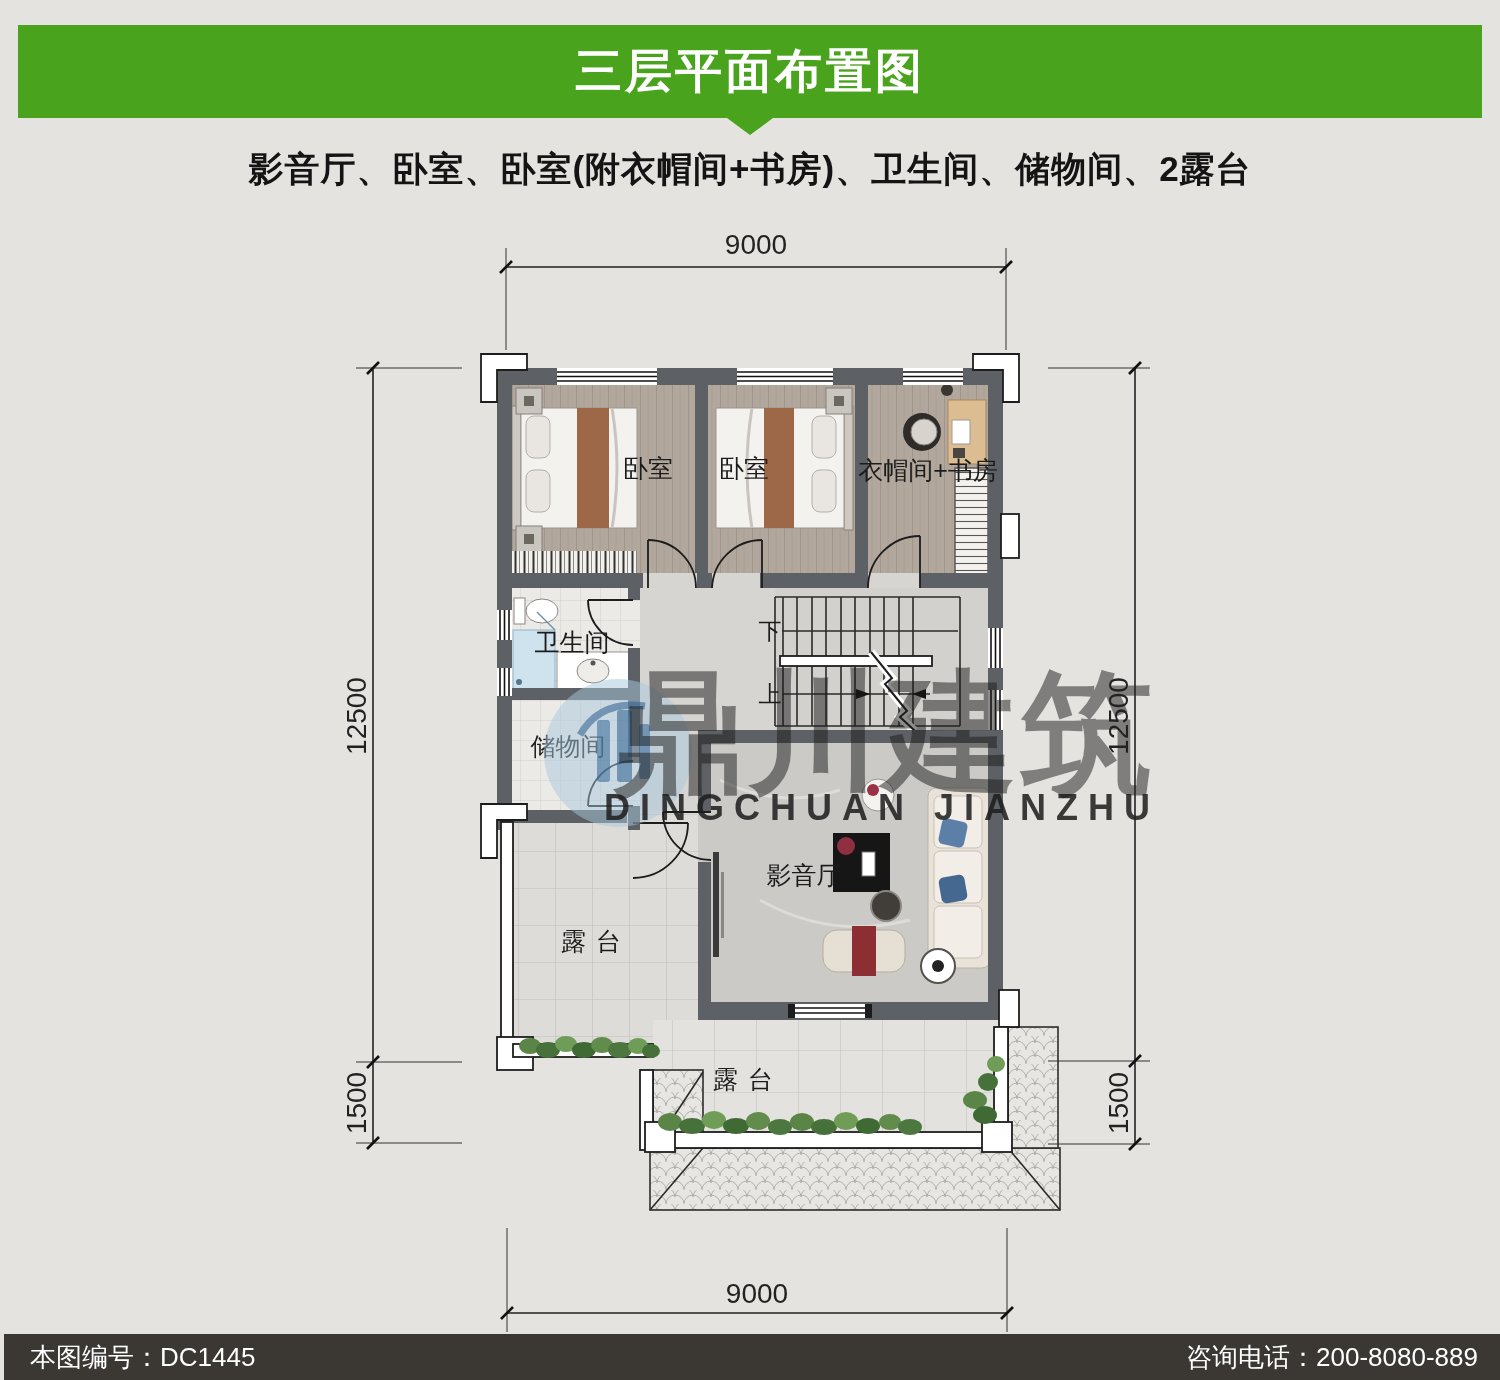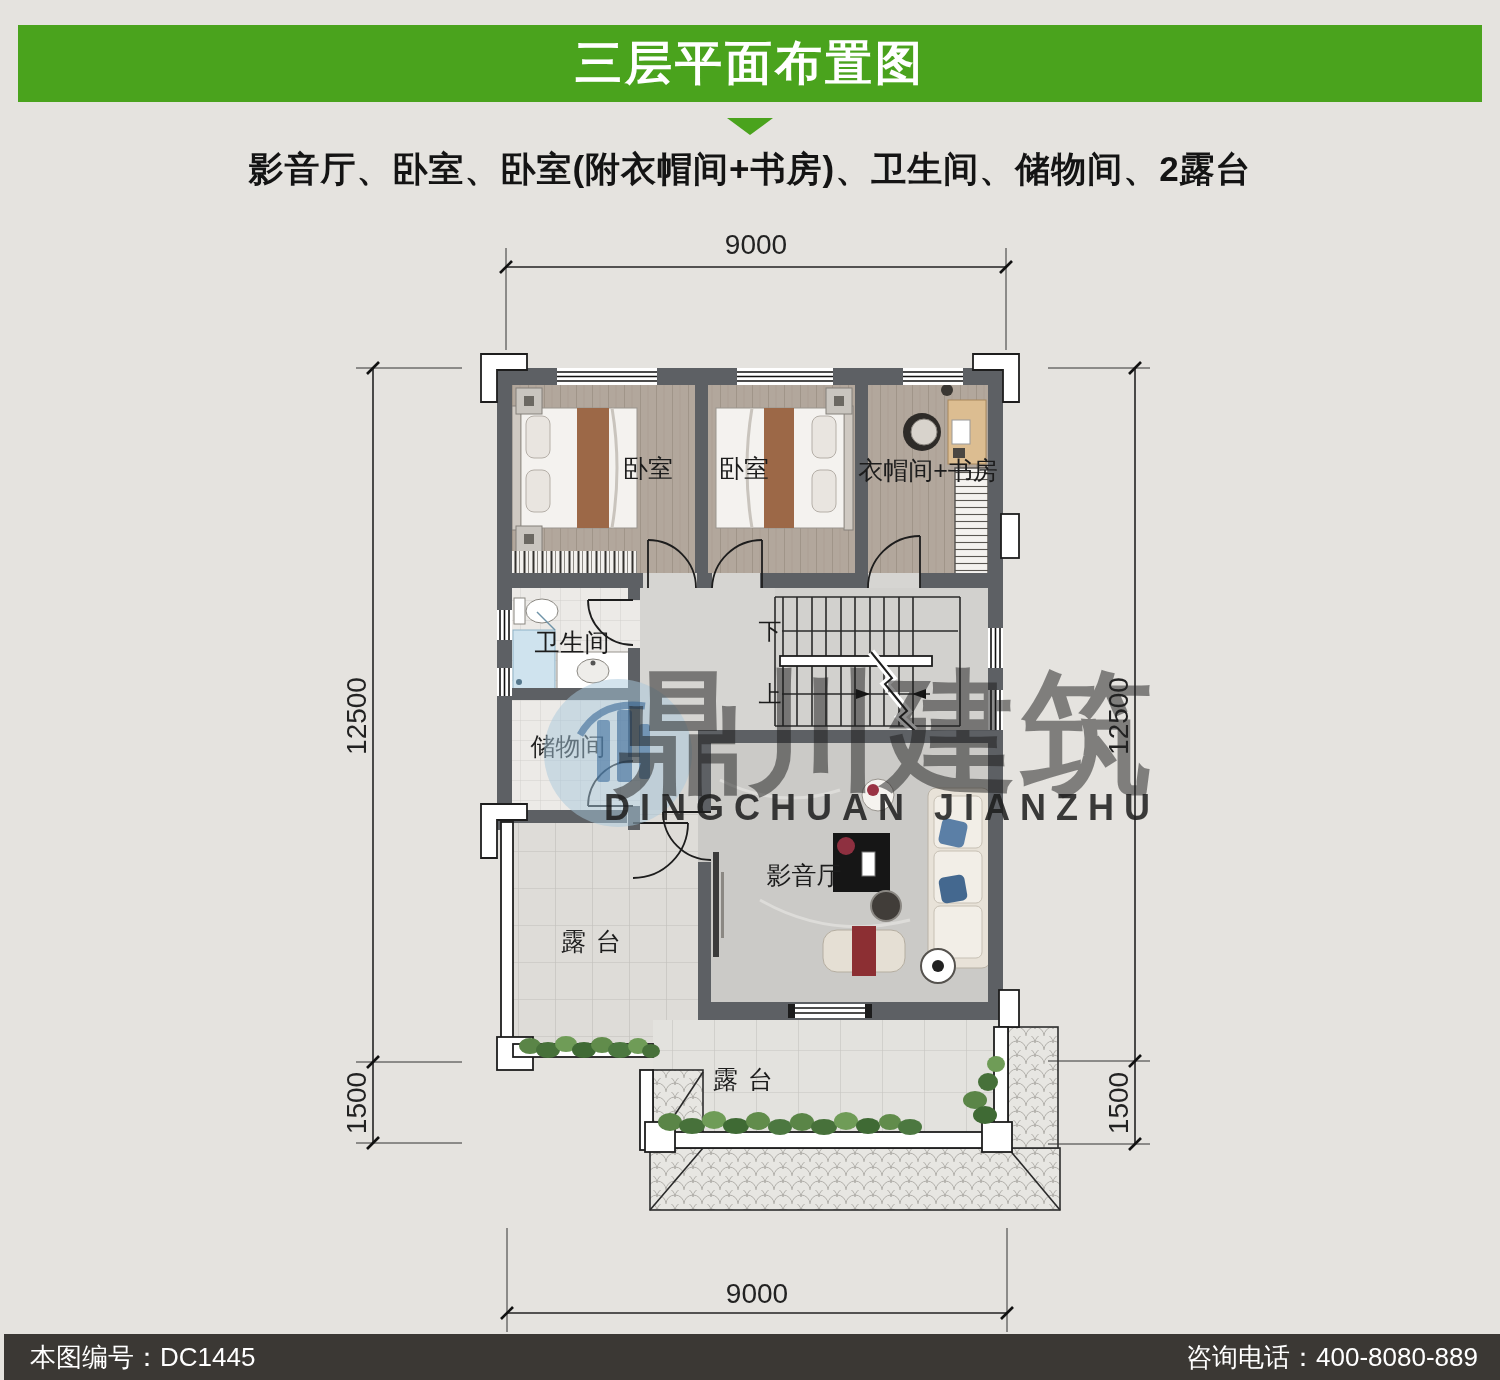--- a/index.html
+++ b/index.html
@@ -8,21 +8,21 @@
     --footer-bg:#3b3834;
     --page-bg:#e5e3df;
   }
   html,body{margin:0;padding:0;}
   body{
     width:1500px;height:1380px;position:relative;overflow:hidden;
     background:var(--page-bg);
     font-family:"Liberation Sans",sans-serif;
   }
   .banner{
-    position:absolute;left:18px;top:25px;right:18px;height:77px;
+    position:absolute;left:18px;top:25px;right:18px;height:93px;
     background:var(--banner-green);
     display:flex;align-items:center;justify-content:center;
   }
   .banner h1{
     margin:0;color:#fff;font-size:47px;font-weight:700;letter-spacing:3px;
     font-family:"Liberation Sans",sans-serif;
   }
   .banner-arrow{
     position:absolute;left:727px;top:118px;width:0;height:0;
     border-left:23px solid transparent;border-right:23px solid transparent;
@@ -440,14 +440,14 @@
       <line x1="1129" y1="1150" x2="1141" y2="1138" class="tick"></line>
       <text transform="translate(1128,716) rotate(-90)" class="dimtext" text-anchor="middle">12500</text>
       <text transform="translate(1128,1103) rotate(-90)" class="dimtext" text-anchor="middle">1500</text>
     </g>
   </g>
 </svg>
 </div>
 
 <footer class="footer">
   <span>本图编号：DC1445</span>
-  <span>咨询电话：400-8080-889</span>
+  <span>咨询电话：200-8080-889</span>
 </footer>
 
 </body></html>

